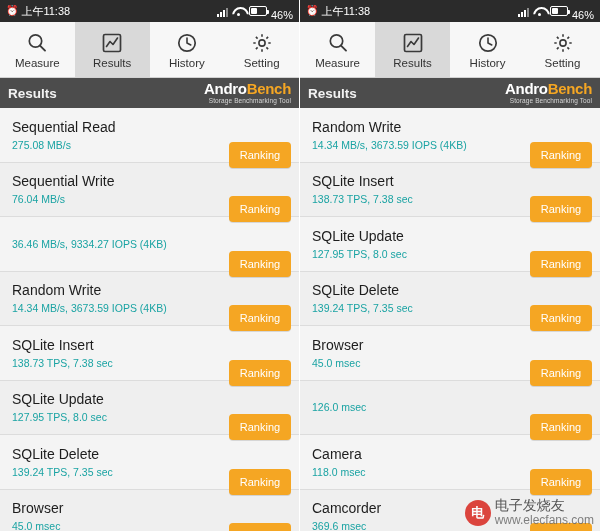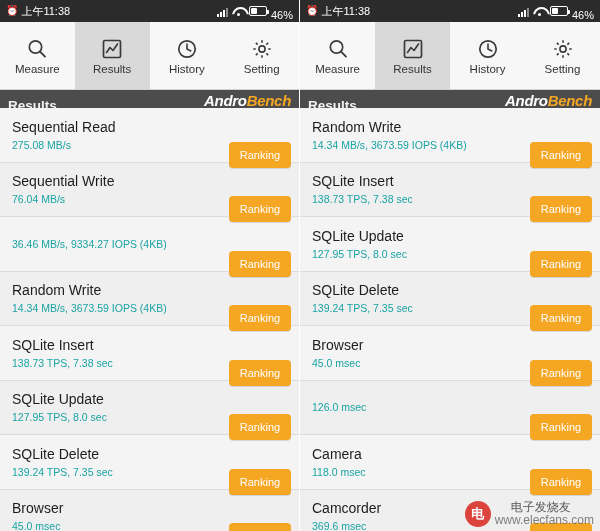--- a/index.html
+++ b/index.html
@@ -47,41 +47,41 @@
   .batt::after {
     content: ""; position: absolute; right: -3px; top: 3px;
     width: 2px; height: 4px; background: #ffffff; border-radius: 0 1px 1px 0;
   }
   .batt span { display: block; height: 100%; width: 46%; background: #ffffff; border-radius: 1px; }
   .sb-pct { font-size: 11px; margin-top: 8px; }
   .sb-icon { font-size: 10px; line-height: 1; }
 
   
   .tabbar {
-    height: 68px; background: #f7f7f7;
+    height: 56px; background: #f7f7f7;
     display: flex; border-bottom: 1px solid #d2d2d2;
   }
   .tab {
     flex: 1; display: flex; flex-direction: column;
     align-items: center; justify-content: center; gap: 2px;
     color: #3a3a3a; position: relative;
   }
   .tab.active { background: #d9d9d9; }
   .tab .tlabel { font-size: 11.5px; color: #333333; }
   .tab svg { display: block; }
 
   
   .resheader {
     height: 30px; background: #4c4c4c; color: #ffffff;
     display: flex; align-items: center; justify-content: space-between;
     padding: 0 8px;
   }
   .resheader .rtitle { font-size: 13.5px; font-weight: bold; color: #f2f2f2; }
   .brand { display: flex; flex-direction: column; align-items: flex-end; line-height: 1; }
-  .brand .b1 { font-size: 15px; font-weight: bold; letter-spacing: -0.3px; font-style: italic; }
+  .brand .b1 { font-size: 15px; font-weight: bold; letter-spacing: -0.3px; }
   .brand .b1 .o { color: #f5a623; }
   .brand .b2 { font-size: 6.5px; color: #d7d7d7; margin-top: 2px; letter-spacing: 0.1px; }
 
   
   .list { position: absolute; top: 108px; bottom: 0; left: 0; right: 0; overflow: hidden; }
   .row {
     height: 54.5px; background: #f4f4f4; border-bottom: 1px solid #dcdcdc;
     display: flex; align-items: center; padding: 0 8px 0 12px;
   }
   .row:nth-child(even) { background: #efefef; }
@@ -98,21 +98,21 @@
   .watermark {
     position: absolute; right: 6px; bottom: 4px;
     display: flex; align-items: center; gap: 4px; opacity: 0.85;
   }
   .wm-logo {
     width: 26px; height: 26px; border-radius: 50%;
     background: #d8271f; color: #fff; font-size: 13px; font-weight: bold;
     display: flex; align-items: center; justify-content: center;
   }
   .wm-text { display: flex; flex-direction: column; line-height: 1.1; }
-  .wm-t1 { font-size: 12px; color: #3a3a3a; margin-left: 16px; }
+  .wm-t1 { font-size: 14px; color: #3a3a3a; }
   .wm-t2 { font-size: 12px; color: #6b6b6b; }
 </style>
 </head>
 <body>
 
 <div class="screens">
 
   <div class="phone left">
 
     <div class="statusbar">

